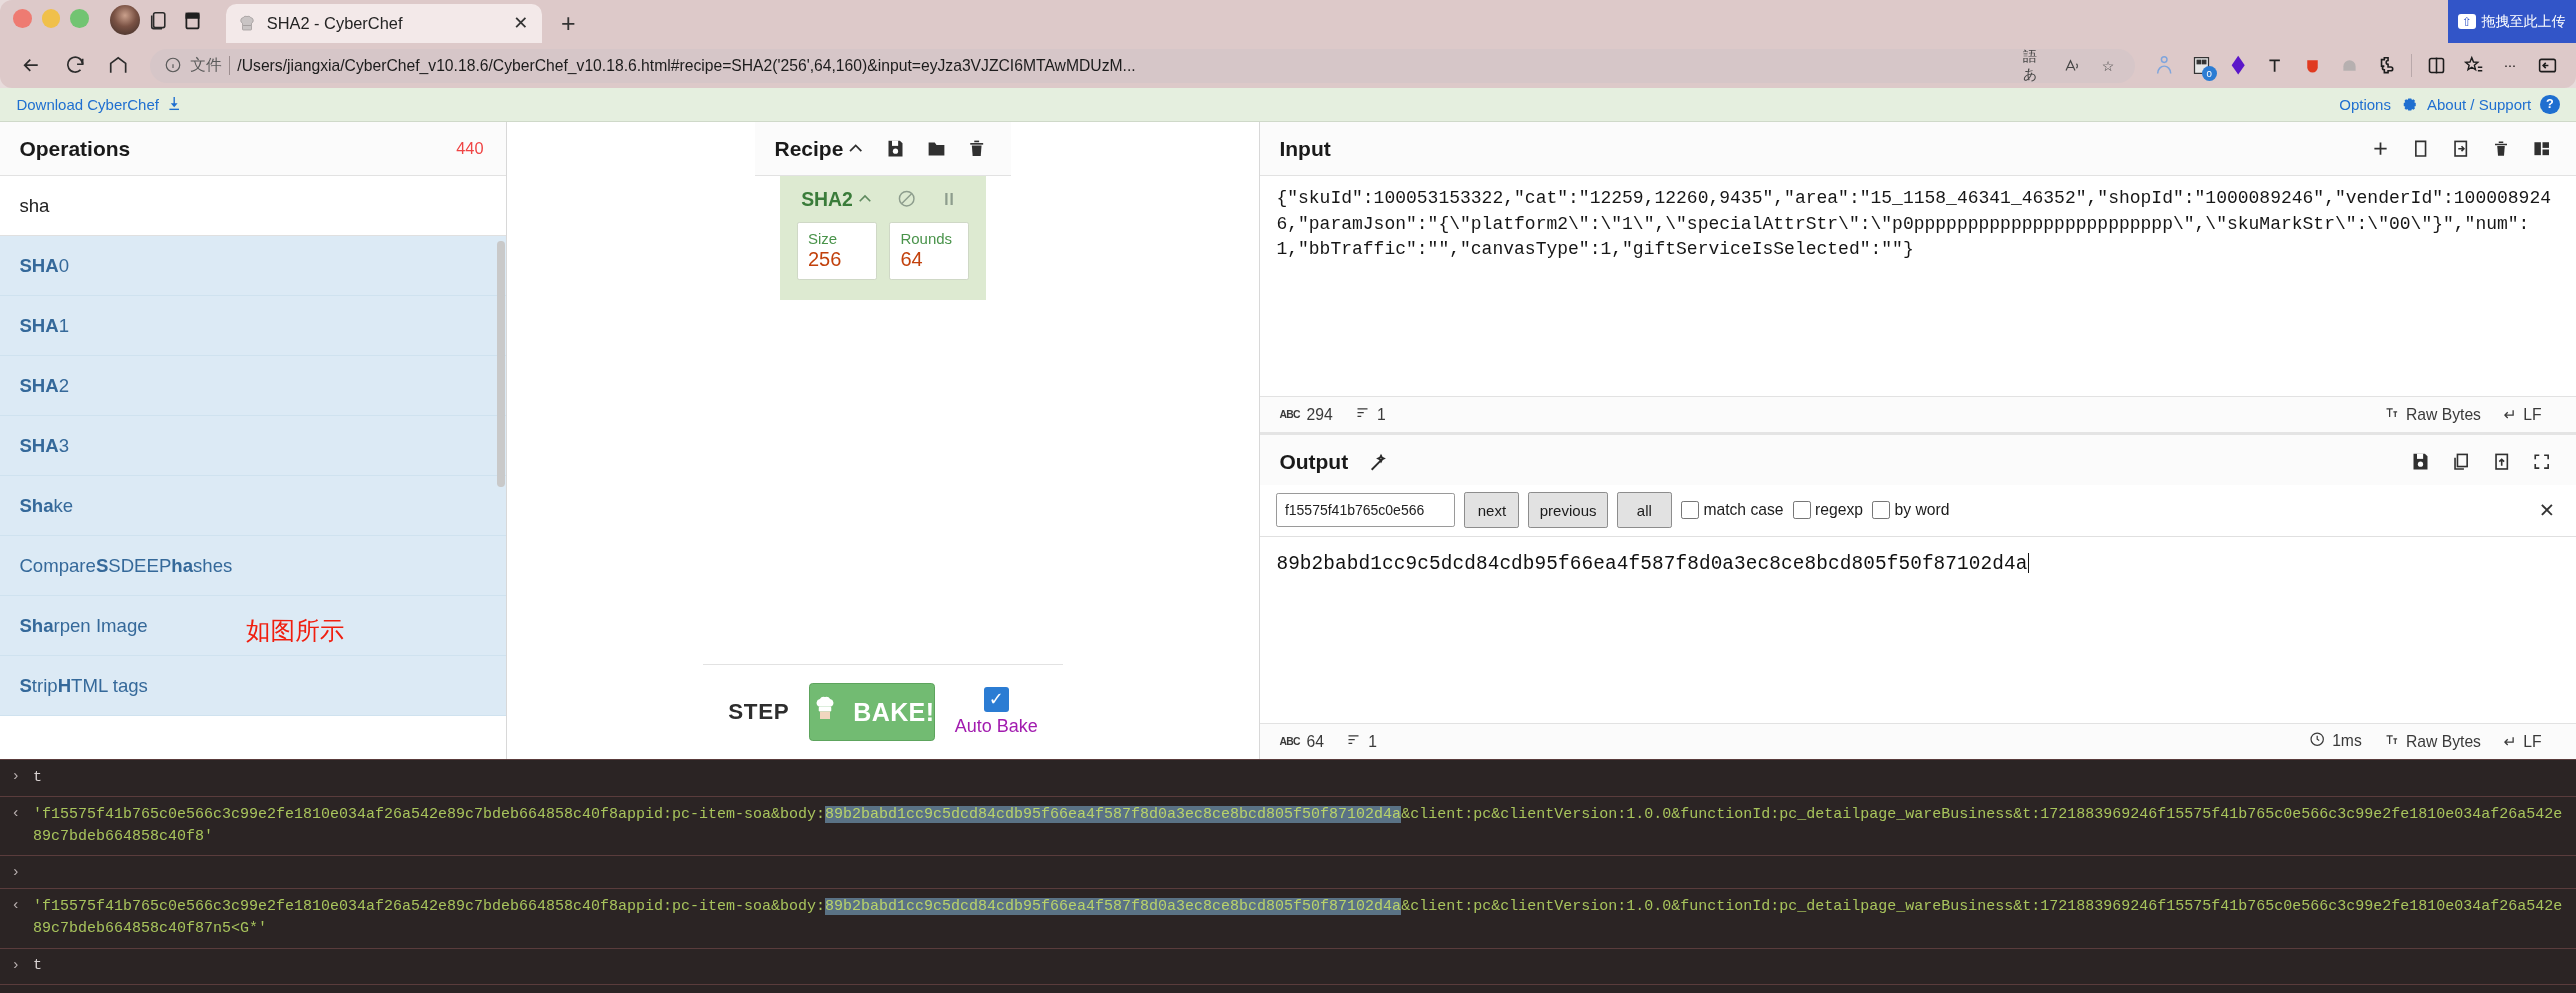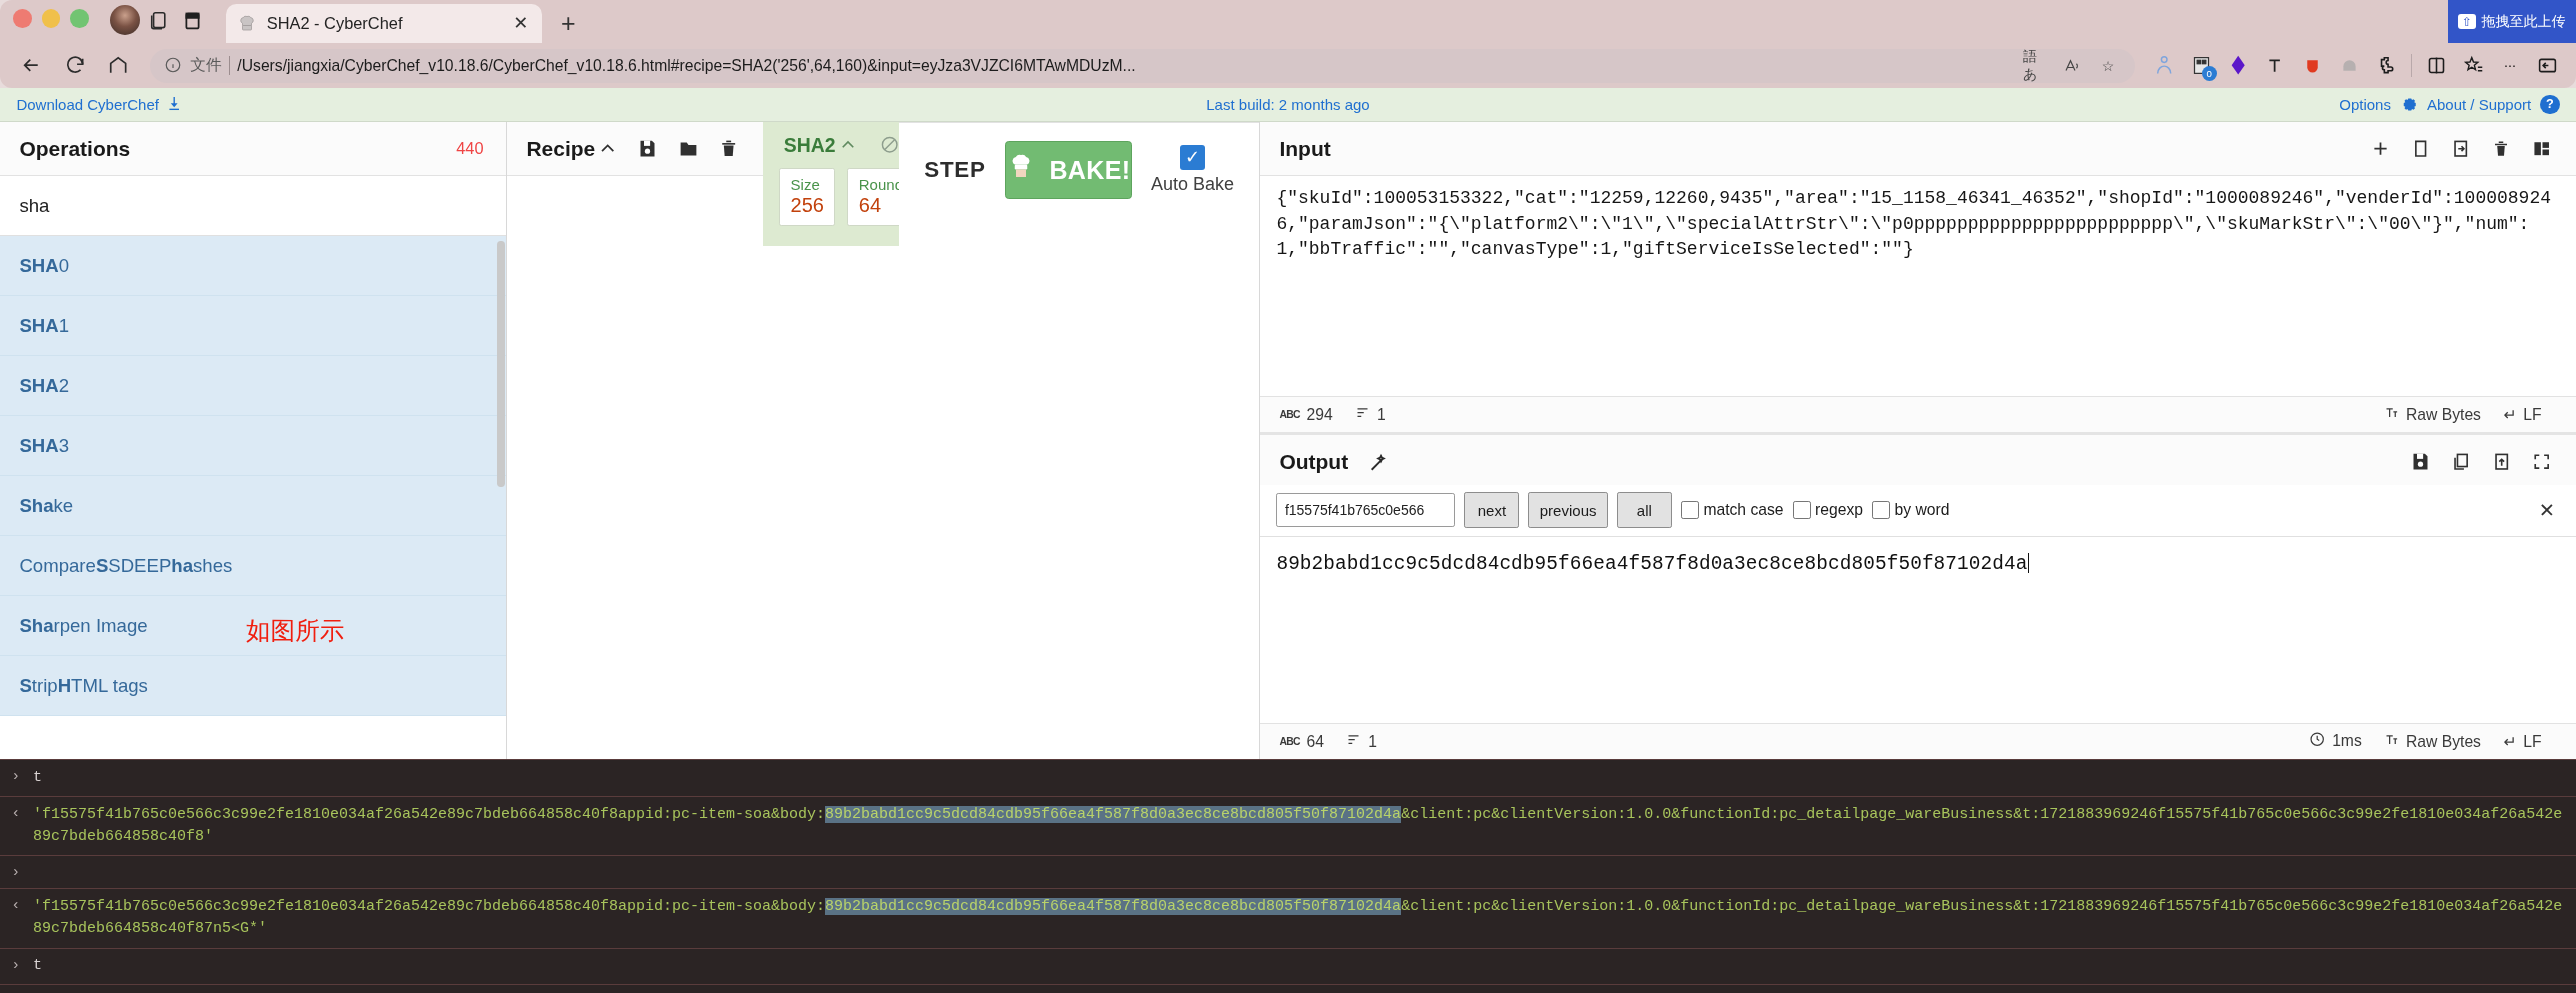--- a/index.html
+++ b/index.html
@@ -82,21 +82,21 @@
     font-family: "Liberation Sans", sans-serif; background: transparent; }
   #ops-list { flex: 1; overflow: hidden; }
   .op-item { height: 60px; display: flex; align-items: center; padding: 0 19.4px; font-size: 18.6px;
     background: #dceaf5; border-bottom: 0.7px solid #cfe2ef; color: #35699a; }
   .op-item b { font-weight: bold; }
   #ops-overlay-note { position: absolute; left: 246px; top: 492px; color: #f01e0f; font-size: 24.6px;
     font-family: "DejaVu Sans", sans-serif; }
   #ops-scrollbar { position: absolute; right: 1.5px; top: 119px; width: 7.5px; height: 246px; background: #c9c9c9; border-radius: 3.7px; }
 
   
-  #recipe-col { width: 753px; background: #fff; border-right: 0.7px solid #d8d8d8; display: flex; flex-direction: row; }
+  #recipe-col { width: 753px; background: #fff; border-right: 0.7px solid #d8d8d8; display: flex; flex-direction: column; align-items: center; }
   .panel-header { height: 54px; display: flex; align-items: center; justify-content: space-between;
     padding: 0 22.4px 0 19.4px; background: #fbfbfb; border-bottom: 0.7px solid #e2e2e2; }
   .panel-title { font-size: 21px; font-weight: bold; color: #1a1a1a; }
   .panel-icons { display: flex; align-items: center; gap: 16.4px; color: #303030; }
   .pi { width: 24px; height: 24px; display:flex; align-items:center; justify-content:center; }
   #recipe-list { flex: 1; background: #fff; overflow: hidden; }
   #recipe-op { background: #ddead1; padding: 0 0 19.4px 0; }
   #recipe-op-head { height: 46px; display: flex; align-items: center; justify-content: space-between; padding: 0 25px 0 21px; }
   #recipe-op-name { font-size: 19.4px; font-weight: bold; color: #3a7c3a; }
   #recipe-op-icons { display: flex; align-items: center; gap: 18px; color: #6f8f6f; }
@@ -106,21 +106,21 @@
   .arg-value { font-size: 20px; color: #c2410c; }
   #recipe-controls { height: 95px; background: #fff; border-top: 0.7px solid #e2e2e2;
     display: flex; align-items: center; padding: 0 25px; gap: 19.4px; }
   #step-btn { font-size: 22.4px; font-weight: bold; color: #2d2d2d; letter-spacing: 0.7px; }
   #bake-btn { flex: 1; max-width: 433px; height: 58px; background: #72bb72; border: 0.7px solid #5da45d;
     border-radius: 3.7px; color: #fff; font-size: 25px; font-weight: bold; display: flex;
     align-items: center; justify-content: center; gap: 13.4px; letter-spacing: 0.4px; }
   #autobake { display: flex; flex-direction: column; align-items: center; gap: 4.5px; }
   .checkbox-on { width: 25px; height: 25px; background: #2b7cd3; border-radius: 3px; color: #fff;
     display:flex; align-items:center; justify-content:center; font-size: 18px; }
-  #autobake-label { font-size: 18px; color: #404040; }
+  #autobake-label { font-size: 18px; color: #a21caf; }
 
   
   #io-col { flex: 1; display: flex; flex-direction: column; min-width: 0; background: #fff; position: relative; }
   .io-panel { display: flex; flex-direction: column; min-height: 0; }
   #input-panel { height: 313px; border-bottom: 3px solid #e4e4e4; }
   #output-panel { flex: 1; }
   .io-content { flex: 1; overflow: hidden; padding: 10.4px 16.4px; font-family: "Liberation Mono", monospace;
     font-size: 18px; line-height: 1.42; color: #161616; word-break: break-all; white-space: pre-wrap; }
   .io-status { height: 36px; background: #fbfbfb; border-top: 0.7px solid #e2e2e2;
     display: flex; align-items: center; padding: 0 19.4px; font-size: 15.7px; color: #3a3a3a; gap: 7.5px; }
@@ -305,21 +305,20 @@
   <div id="app-banner">
     <div id="banner-left">
       <span class="banner-link">Download CyberChef</span>
       <span>
         <svg width="16.4" height="16.4" viewBox="0 0 24 24" fill="#1f6fd0">
             <path d="M11 3h2v9h4l-5 6-5-6h4z"></path>
             <rect x="5" y="20" width="14" height="2"></rect>
           </svg>
       </span>
     </div>
-    <div id="banner-center">Last build: 2 months ago</div>
     <div id="banner-right">
       <span class="banner-link">Options</span>
       <span>
         <svg width="18" height="18" viewBox="0 0 24 24" fill="#1f6fd0">
           <path d="M12 8a4 4 0 1 0 0 8 4 4 0 0 0 0-8zm9 4-2-1 1-2-2-2-2 1-1-2h-4l-1 2-2-1-2 2 1 2-2 1v4l2 1-1 2 2 2 2-1 1 2h4l1-2 2 1 2-2-1-2 2-1z"></path>
           </svg>
       </span>
       <span class="banner-link">About / Support</span>
       <span class="icon-circle-q">?</span>
     </div>

